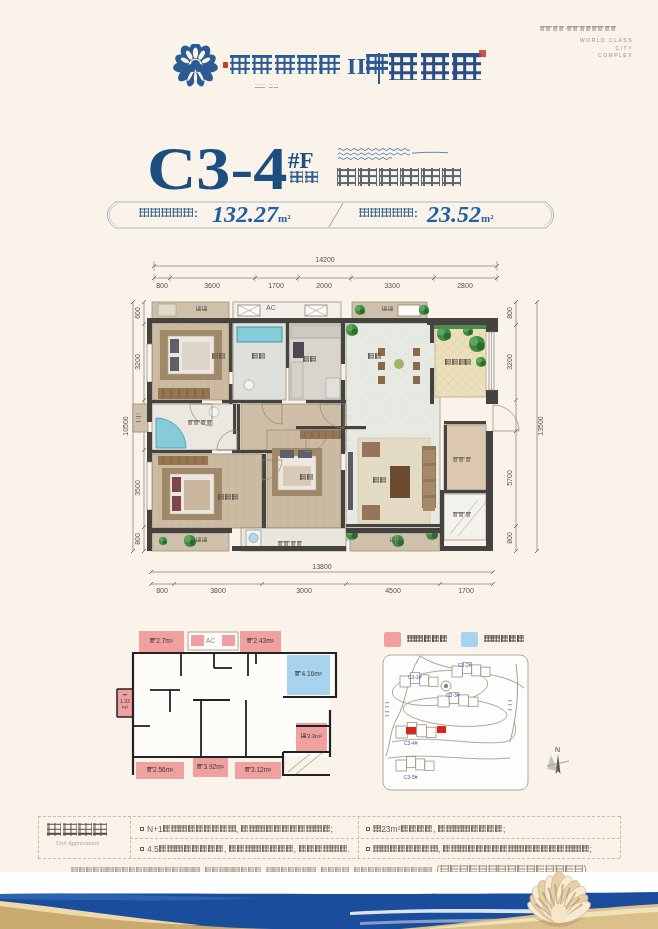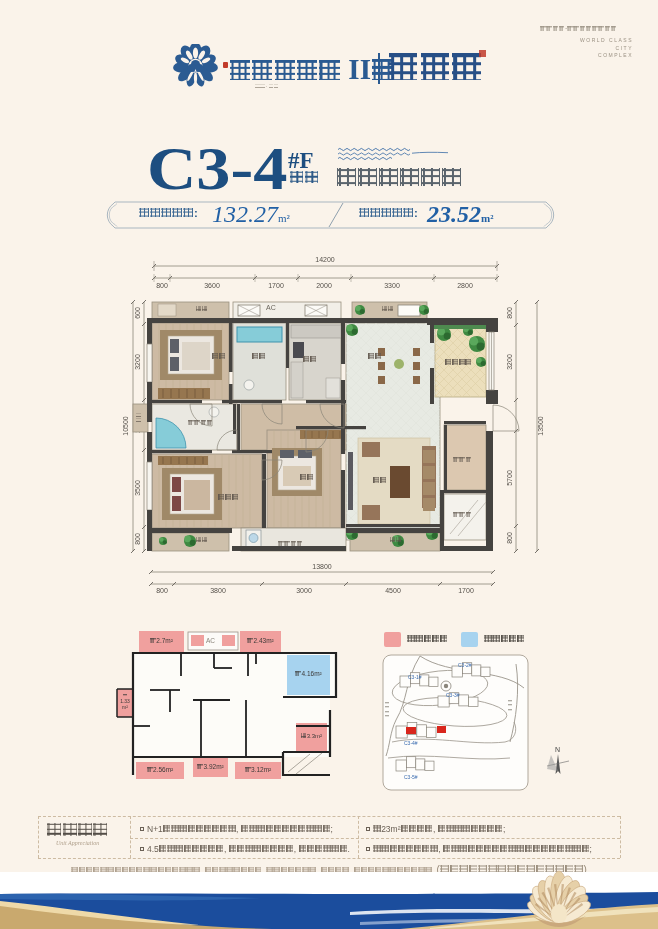--- a/index.html
+++ b/index.html
@@ -41,21 +41,21 @@
 <ellipse cx="24.5" cy="33" rx="1.4" ry="6" transform="rotate(28 24.5 22)"></ellipse>
 <ellipse cx="24.5" cy="33" rx="1.4" ry="6" transform="rotate(-28 24.5 22)"></ellipse>
 </g>
 <g fill="#2b5b92">
 <circle cx="24.5" cy="20.5" r="4.6"></circle>
 <circle cx="20.6" cy="24" r="4"></circle>
 <circle cx="28.4" cy="24" r="4"></circle>
 <path d="M20,26 Q24.5,31 29,26 Q24.5,29.5 20,26 Z"></path>
 </g>
 </svg>
-<div class="abs cal" style="left:229px;top:53px;font-size:22px;color:#2a5a91;letter-spacing:-1.5px"><i class="g"></i><i class="g"></i><i class="g"></i><i class="g"></i><i class="g"></i><span style="font-family:'Liberation Serif',serif;font-weight:bold;font-size:29px;color:#2a5a91;letter-spacing:0;vertical-align:.02em"> II</span><span style="font-size:23px"><i class="g"></i></span></div>
+<div class="abs cal" style="left:229px;top:53px;font-size:22px;color:#2a5a91;letter-spacing:-1.5px"><i class="g"></i><i class="g"></i><i class="g"></i><i class="g"></i><i class="g"></i><span style="font-family:'Liberation Serif',serif;font-weight:bold;font-size:24px;color:#2a5a91;letter-spacing:0;vertical-align:.02em"> II</span><span style="font-size:23px"><i class="g"></i></span></div>
 <div class="abs" style="left:223px;top:62px;width:5px;height:6px;background:#c23b2a;border-radius:1px"></div>
 <div class="abs" style="left:255px;top:83px;font-size:5.5px;color:#8b8274;letter-spacing:1px"><i class="g"></i><i class="g"></i>·<i class="g"></i><i class="g"></i></div>
 <div class="abs" style="left:378px;top:53px;width:1.5px;height:31px;background:#2a5a91"></div>
 <div class="abs cal" style="left:388px;top:52px;font-size:31px;color:#274f86"><i class="g"></i><i class="g"></i><i class="g"></i></div>
 <div class="abs" style="left:479px;top:50px;width:7px;height:7px;background:#c0392b;opacity:.85"></div>
 <div class="abs" style="left:540px;top:25px;font-size:6.5px;color:#8b8274"><i class="g"></i><i class="g"></i><i class="g"></i><i class="g"></i>·<i class="g"></i><i class="g"></i><i class="g"></i><i class="g"></i><i class="g"></i><i class="g"></i><i class="g"></i><i class="g"></i></div>
 <div class="abs" style="left:500px;top:37px;width:133px;text-align:right;font-size:5px;color:#9a9183;letter-spacing:1.5px;line-height:7.5px">WORLD CLASS<br>CITY<br>COMPLEX</div>
 <div class="abs" style="left:147px;top:134px;font-family:'Liberation Serif',serif;font-weight:bold;font-size:61px;color:#1d4e80;transform:scaleX(1.12);transform-origin:0 0">C3-4</div>
 <div class="abs" style="left:288px;top:148px;font-family:'Liberation Serif',serif;font-weight:bold;font-size:23px;color:#1d4e80">#F</div>
 <div class="abs" style="left:290px;top:169px;font-size:15px;color:#1d4e80"><i class="g"></i><i class="g"></i></div>
@@ -71,21 +71,21 @@
 <g stroke="#a9b6c0" stroke-width="1" fill="none">
 <path d="M12,4 H443 M12,30 H443"></path>
 <path d="M12,4 l-2,2 a13.5,13.5 0 0 0 0,22 l2,2"></path>
 <path d="M14,5.5 l-1.7,1.7 a11,11 0 0 0 0,19.6 l1.7,1.7" stroke-width="0.7"></path>
 <path d="M443,4 l2,2 a13.5,13.5 0 0 1 0,22 l-2,2"></path>
 <path d="M441,5.5 l1.7,1.7 a11,11 0 0 1 0,19.6 l-1.7,1.7" stroke-width="0.7"></path>
 <path d="M226,29 L240,5" stroke="#8fa0ae"></path>
 </g>
   </svg>
 <div class="abs" style="left:139px;top:207px;font-size:11.5px;font-weight:bold;color:#2b5c8c"><i class="g"></i><i class="g"></i><i class="g"></i><i class="g"></i><i class="g"></i>:</div>
-<div class="abs" style="left:212px;top:201px;font-family:'Liberation Serif',serif;font-style:italic;font-weight:normal;font-size:24px;color:#2160a5">132.27<span style="font-size:11px;font-style:normal">m²</span></div>
+<div class="abs" style="left:212px;top:201px;font-family:'Liberation Serif',serif;font-style:italic;font-weight:bold;font-size:24px;color:#2160a5">132.27<span style="font-size:11px;font-style:normal">m²</span></div>
 <div class="abs" style="left:359px;top:207px;font-size:11.5px;font-weight:bold;color:#2b5c8c"><i class="g"></i><i class="g"></i><i class="g"></i><i class="g"></i><i class="g"></i>:</div>
 <div class="abs" style="left:427px;top:201px;font-family:'Liberation Serif',serif;font-style:italic;font-weight:bold;font-size:24px;color:#2160a5">23.52<span style="font-size:11px;font-style:normal">m²</span></div>
 <svg class="abs" style="left:0;top:245px" width="658" height="360" viewBox="0 245 658 360">
     <defs>
       <clipPath id="tileclip">
         <rect x="346" y="323" width="94" height="217"></rect>
       </clipPath>
       <clipPath id="balclip">
         <rect x="435" y="325" width="51" height="72"></rect>
       </clipPath>

